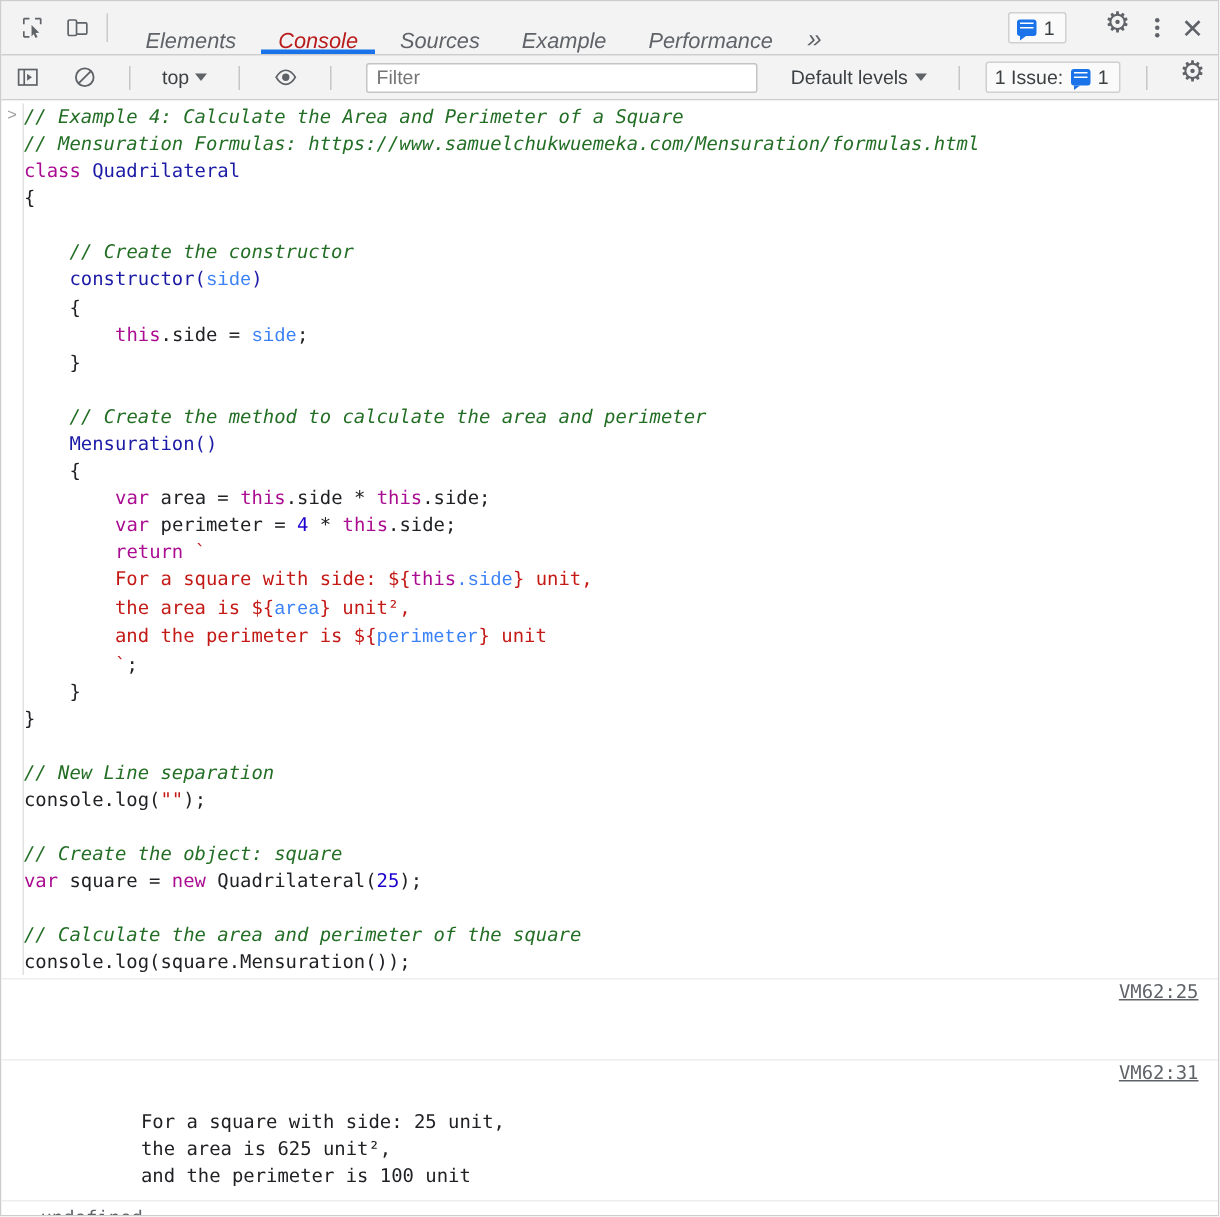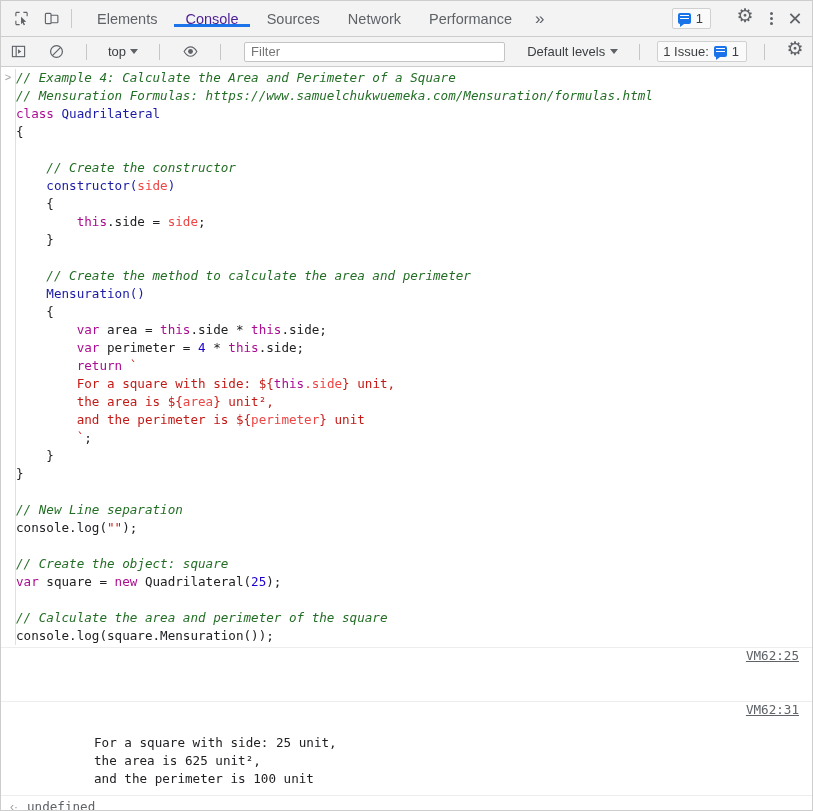--- a/index.html
+++ b/index.html
@@ -45,35 +45,36 @@
   }
   .tb-iconbtn:first-child { margin-left: 5px; }
   .tb-sep {
     width: 1px;
     background: #cacaca;
     margin: 8px 5px;
     flex: 0 0 1px;
   }
   .tabs {
     display: flex;
-    align-items: center;
+    align-items: flex-end;
     margin-left: 6px;
+    font-style: italic;
   }
   .tab {
     padding: 0 14px;
     display: flex;
     align-items: center;
     font-size: 14.5px;
     color: #5f6368;
     cursor: pointer;
     position: relative;
     white-space: nowrap;
   }
   .tab.active {
-    color: #4c1d95;
+    color: #b91c1c;
   }
   .tab.active::after {
     content: "";
     position: absolute;
     left: 3px; right: 3px; bottom: 0;
     height: 3px;
     background: #1a73e8;
   }
   .tab-more {
     padding: 0 9px;
@@ -260,21 +261,21 @@
     flex: 1;
     padding-right: 18px;
   }
   .input-msg {
     border-left: 1px solid #e0e0e0;
     padding-left: 0;
   }
   .cmt { color: #236e25; font-style: italic; }
   .kw  { color: #aa0d91; }
   .name{ color: #1a1aa6; }
-  .par { color: #ef4444; }
+  .par { color: #3b82f6; font-family: Liberation Mono, monospace; }
   .num { color: #1c00cf; }
   .str { color: #c41a16; }
   .plain { color: #202124; }
 
   .out-row {
     display: flex;
     border-bottom: 1px solid #ededed;
     min-height: 22px;
     position: relative;
   }
@@ -363,21 +364,21 @@
       <div class="tab">
           <span>Elements</span>
         </div>
       <div class="tab active">
           <span>Console</span>
         </div>
       <div class="tab">
           <span>Sources</span>
         </div>
       <div class="tab">
-          <span>Network</span>
+          <span>Example</span>
         </div>
       <div class="tab">
           <span>Performance</span>
         </div>
       <div class="tab-more">»</div>
     </div>
 
     <div class="tabbar-right">
       <div class="issue-chip" style="margin-right:8px;">
         <span class="bubble">

